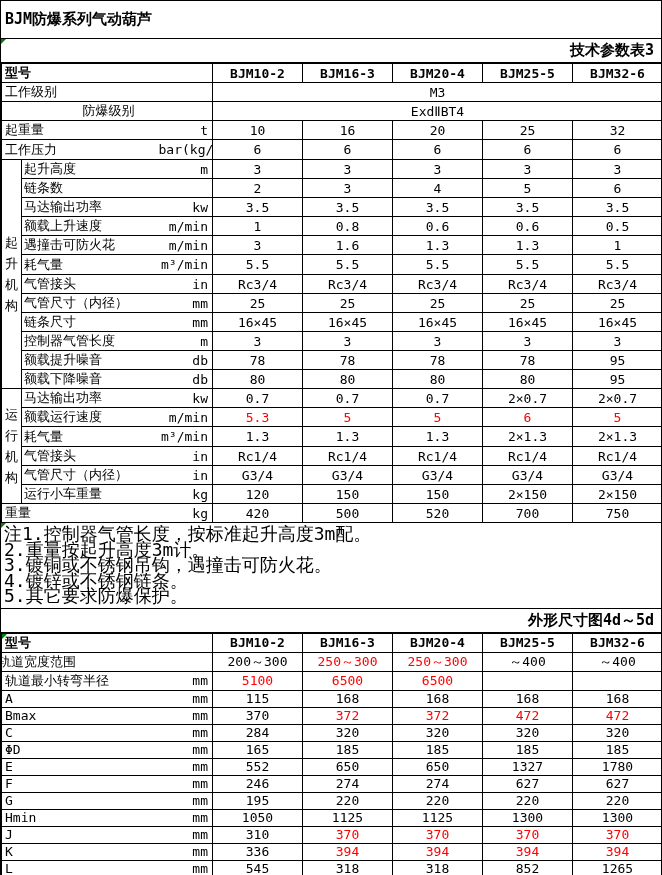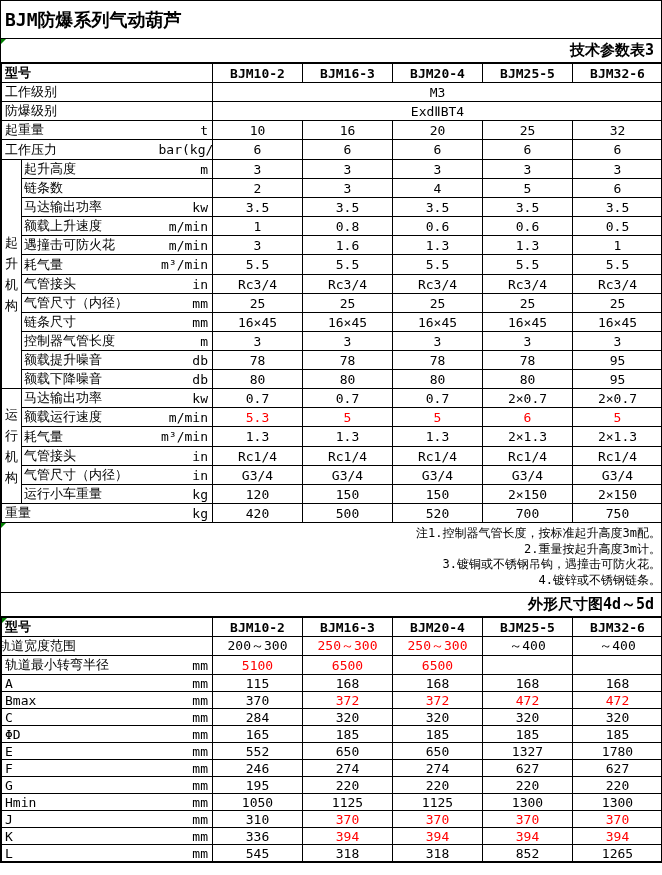--- a/index.html
+++ b/index.html
@@ -8,21 +8,21 @@
     box-sizing:border-box;
     border:1px solid #000;
     font-family:"DejaVu Sans Mono","Liberation Mono",monospace;
     color:#000;
     background:#fff;
   }
   .title-bar{
     height:37px;
     border-bottom:1px solid #000;
     display:flex;align-items:center;
-    font-size:18px;font-weight:bold;
+    font-size:15px;font-weight:bold;
     padding-left:4px;
   }
   .section-bar{
     position:relative;
     height:23px;
     border-bottom:1px solid #000;
     display:flex;justify-content:flex-end;align-items:center;
     font-size:15px;font-weight:bold;
     padding:0 7px 0 3px;
   }
@@ -46,22 +46,22 @@
   td.hdr-lbl{font-weight:bold;position:relative;}
   td.group{
     text-align:center;vertical-align:middle;
     white-space:pre-line;line-height:21px;
     border-right:1px solid #000;
   }
   td.cliplbl span{display:inline-block;margin-left:-7px;}
   .notes{
     position:relative;
     border-bottom:1px solid #000;
-    padding:3px 0 4px 19px;
-    font-size:12px;line-height:15.5px;text-align:right;
+    padding:3px 0 4px 3px;
+    font-size:18px;line-height:15.5px;
   }
   .cmt{
     position:absolute;top:0;left:0;
     width:0;height:0;
     border-top:5px solid #008000;
     border-right:5px solid transparent;
   }
 </style>
 </head>
 <body>
@@ -94,21 +94,21 @@
         <td class="val model">BJM16-3</td>
         <td class="val model">BJM20-4</td>
         <td class="val model">BJM25-5</td>
         <td class="val model">BJM32-6</td>
       </tr>
     <tr>
           <td class="lbl" colspan="3" style="border-right: 1px solid rgb(0, 0, 0);">工作级别</td>
           <td class="val" colspan="5">M3</td>
         </tr>
         <tr>
-          <td class="lbl" colspan="3" style="border-right: 1px solid rgb(0, 0, 0);">防爆级别</td>
+          <td class="lbl" colspan="3" style="border-right: 1px solid rgb(0, 0, 0); text-align: center;">防爆级别</td>
           <td class="val" colspan="5">ExdⅡBT4</td>
         </tr>
         <tr>
           <td class="lbl" colspan="2">起重量</td>
           <td class="unit">t</td>
           <td class="val">10</td>
           <td class="val">16</td>
           <td class="val">20</td>
           <td class="val">25</td>
           <td class="val">32</td>
@@ -303,20 +303,21 @@
         </tr>
       </tbody>
   </table>
 
   <div class="notes">
     <span class="cmt"></span>
     <div>注1.控制器气管长度，按标准起升高度3m配。</div>
     <div>2.重量按起升高度3m计。</div>
     <div>3.镀铜或不锈钢吊钩，遇撞击可防火花。</div>
     <div>4.镀锌或不锈钢链条。</div>
+    <div>5.其它要求防爆保护。</div>
   </div>
 
   <div class="section-bar">
     <span>外形尺寸</span>
     <span>图4d～5d</span>
   </div>
 
   <table>
     <colgroup>
       <col style="width:157px">

